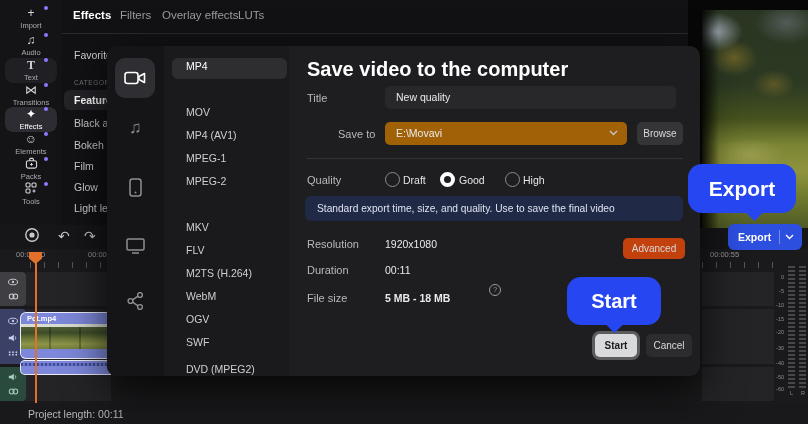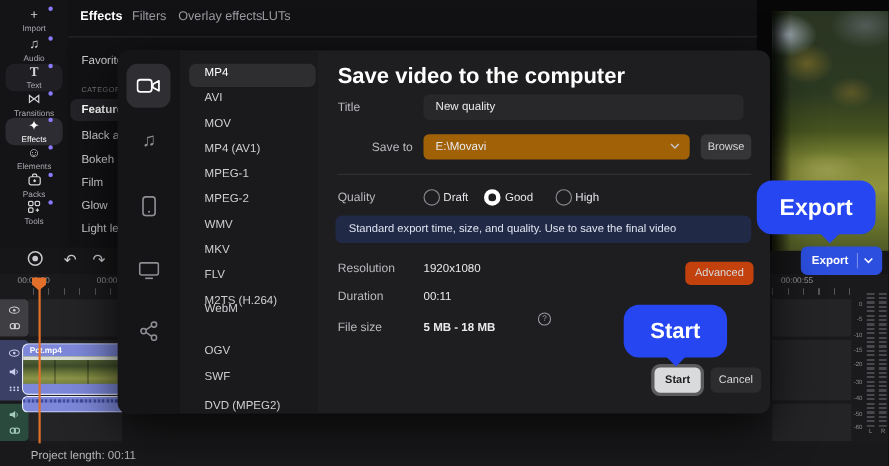--- a/index.html
+++ b/index.html
@@ -339,30 +339,28 @@
             <circle cx="3.5" cy="9" r="2.4" fill="none" stroke="#8e8e94" stroke-width="1.4"></circle>
             <circle cx="13" cy="3" r="2.4" fill="none" stroke="#8e8e94" stroke-width="1.4"></circle>
             <circle cx="13" cy="15" r="2.4" fill="none" stroke="#8e8e94" stroke-width="1.4"></circle>
             <path d="M5.6,7.8 L11,4.2 M5.6,10.2 L11,13.8" stroke="#8e8e94" stroke-width="1.4"></path>
           </svg>
       </div>
     </div>
 
     <div class="fmtlist">
       <div class="fmt sel" style="top:12px;">MP4</div>
-      <div class="fmt" style="top:35px;">AVI</div>
       <div class="fmt" style="top:58px;">MOV</div>
       <div class="fmt" style="top:81px;">MP4 (AV1)</div>
       <div class="fmt" style="top:104px;">MPEG-1</div>
       <div class="fmt" style="top:127px;">MPEG-2</div>
-      <div class="fmt" style="top:150px;">WMV</div>
       <div class="fmt" style="top:173px;">MKV</div>
       <div class="fmt" style="top:196px;">FLV</div>
       <div class="fmt" style="top:219px;">M2TS (H.264)</div>
-      <div class="fmt" style="top:227px;">WebM</div>
+      <div class="fmt" style="top:242px;">WebM</div>
       <div class="fmt" style="top:265px;">OGV</div>
       <div class="fmt" style="top:288px;">SWF</div>
       <div class="fmt" style="top:315px;">DVD (MPEG2)</div>
     </div>
 
     <div class="content">
       <div class="heading">Save video to the computer</div>
 
       <span class="flabel" style="top:46px;">Title</span>
       <div class="input">New quality</div>

